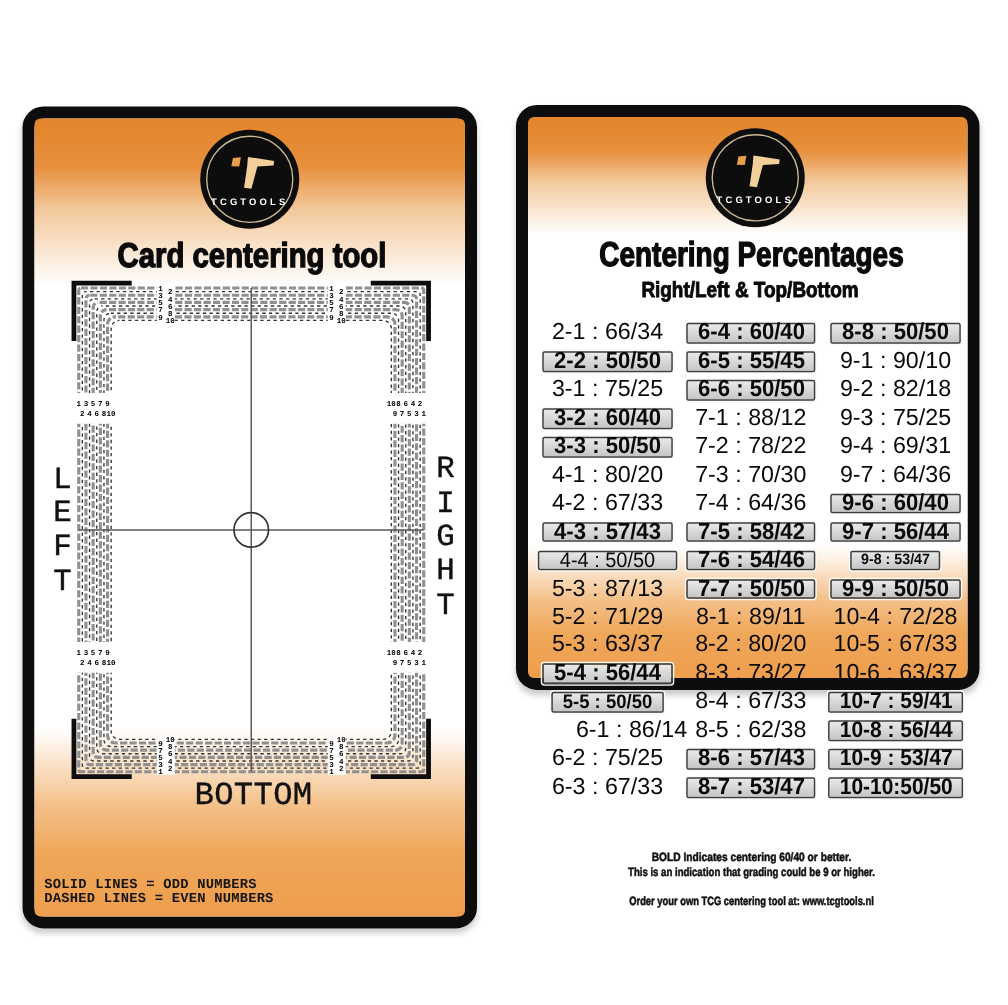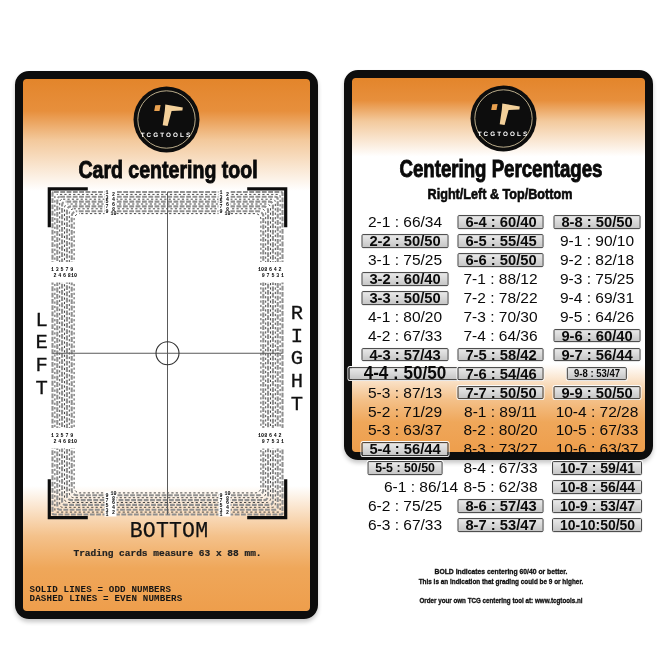--- a/index.html
+++ b/index.html
@@ -139,21 +139,20 @@
       <text x="198" y="418.1" font-family="Liberation Mono,monospace" font-size="5" font-weight="bold" fill="#000000" text-anchor="middle">9</text>
       <text x="204.5" y="415.7" font-family="Liberation Mono,monospace" font-size="5" font-weight="bold" fill="#000000" text-anchor="middle">10</text>
     </svg>
 
   <div class="mono" style="position:absolute;left:6.7px;top:230.9px;width:24px;font-size:20.5px;color:#111;-webkit-text-stroke:0.3px #111;line-height:22.6px;text-align:center;">L<br>E<br>F<br>T</div>
 
   <div class="mono" style="position:absolute;left:262px;top:224.2px;width:24px;font-size:20.5px;color:#111;-webkit-text-stroke:0.3px #111;line-height:22.6px;text-align:center;">R<br>I<br>G<br>H<br>T</div>
 
   <div class="ctr mono" style="left:146px;top:442px;font-size:21.5px;line-height:21.5px;color:#111;-webkit-text-stroke:0.25px #111;letter-spacing:0.2px;transform:translateX(-50%);">BOTTOM</div>
 
-  <div class="ctr mono" style="left:144.5px;top:469px;font-size:9.5px;font-weight:bold;color:#222;-webkit-text-stroke:0.2px #222;transform:translateX(-50%);">Trading cards measure 63 x 88 mm.</div>
 
   <div class="mono" style="position:absolute;left:6.5px;top:505.5px;font-size:9.2px;font-weight:bold;color:#151515;line-height:9.8px;letter-spacing:0.15px;">SOLID LINES = ODD NUMBERS<br>DASHED LINES = EVEN NUMBERS</div>
 </div>
 
 <div class="card" style="left:344px;top:70px;width:309px;height:390px;">
   <div class="grad"></div>
 
   <div style="position:absolute;left:117.5px;top:6.5px;width:67px;height:67px;">
     <svg width="67" height="67" viewBox="0 0 67 67">
       <circle cx="33.5" cy="33.5" r="33" fill="#0d0d0d"></circle>
@@ -193,21 +192,21 @@
       <div style="position:absolute;left:53px;top:257.7px;transform:translate(-50%,-50%);
           font-size:15.5px;color:#0a0a0a;white-space:nowrap;">4-2 : 67/33</div>
       <div style="position:absolute;left:53px;top:276.65px;transform:translate(-50%,-50%);
           background:linear-gradient(180deg,#e9e9e9,#c6c6c6);border:1.7px solid #3d3d3d;
           box-shadow:0 0 0 1px #fafafa;border-radius:1.5px;padding:0 5px;height:11.8px;line-height:11.4px;
           font-size:15.5px;font-weight:bold;color:#0a0a0a;white-space:nowrap;">
           <span style="display:inline-block;transform:scaleX(0.95);transform-origin:center;">4-3 : 57/43</span></div>
       <div style="position:absolute;left:53px;top:295.6px;transform:translate(-50%,-50%);
           background:linear-gradient(180deg,#e9e9e9,#c6c6c6);border:1.7px solid #3d3d3d;
           box-shadow:0 0 0 1px #fafafa;border-radius:1.5px;padding:0 12px;height:11.8px;line-height:11.4px;
-          font-size:18px;font-weight:bold;color:#0a0a0a;white-space:nowrap;">
+          font-size:14px;font-weight:normal;color:#0a0a0a;white-space:nowrap;">
           <span style="display:inline-block;transform:scaleX(0.95);transform-origin:center;">4-4 : 50/50</span></div>
       <div style="position:absolute;left:53px;top:314.54999999999995px;transform:translate(-50%,-50%);
           font-size:15.5px;color:#0a0a0a;white-space:nowrap;">5-3 : 87/13</div>
       <div style="position:absolute;left:53px;top:333.5px;transform:translate(-50%,-50%);
           font-size:15.5px;color:#0a0a0a;white-space:nowrap;">5-2 : 71/29</div>
       <div style="position:absolute;left:53px;top:352.45px;transform:translate(-50%,-50%);
           font-size:15.5px;color:#0a0a0a;white-space:nowrap;">5-3 : 63/37</div>
       <div style="position:absolute;left:53px;top:371.4px;transform:translate(-50%,-50%);
           background:linear-gradient(180deg,#e9e9e9,#c6c6c6);border:1.7px solid #3d3d3d;
           box-shadow:0 0 0 1px #fafafa;border-radius:1.5px;padding:0 5px;height:11.8px;line-height:11.4px;
@@ -289,21 +288,21 @@
           <span style="display:inline-block;transform:scaleX(0.95);transform-origin:center;">8-8 : 50/50</span></div>
       <div style="position:absolute;left:245px;top:162.95px;transform:translate(-50%,-50%);
           font-size:15.5px;color:#0a0a0a;white-space:nowrap;">9-1 : 90/10</div>
       <div style="position:absolute;left:245px;top:181.9px;transform:translate(-50%,-50%);
           font-size:15.5px;color:#0a0a0a;white-space:nowrap;">9-2 : 82/18</div>
       <div style="position:absolute;left:245px;top:200.85px;transform:translate(-50%,-50%);
           font-size:15.5px;color:#0a0a0a;white-space:nowrap;">9-3 : 75/25</div>
       <div style="position:absolute;left:245px;top:219.8px;transform:translate(-50%,-50%);
           font-size:15.5px;color:#0a0a0a;white-space:nowrap;">9-4 : 69/31</div>
       <div style="position:absolute;left:245px;top:238.75px;transform:translate(-50%,-50%);
-          font-size:15.5px;color:#0a0a0a;white-space:nowrap;">9-5 : 64/26</div>
+          font-size:15.5px;color:#0a0a0a;white-space:nowrap;">9-7 : 64/36</div>
       <div style="position:absolute;left:245px;top:257.7px;transform:translate(-50%,-50%);
           background:linear-gradient(180deg,#e9e9e9,#c6c6c6);border:1.7px solid #3d3d3d;
           box-shadow:0 0 0 1px #fafafa;border-radius:1.5px;padding:0 5px;height:11.8px;line-height:11.4px;
           font-size:15.5px;font-weight:bold;color:#0a0a0a;white-space:nowrap;">
           <span style="display:inline-block;transform:scaleX(0.95);transform-origin:center;">9-6 : 60/40</span></div>
       <div style="position:absolute;left:245px;top:276.65px;transform:translate(-50%,-50%);
           background:linear-gradient(180deg,#e9e9e9,#c6c6c6);border:1.7px solid #3d3d3d;
           box-shadow:0 0 0 1px #fafafa;border-radius:1.5px;padding:0 5px;height:11.8px;line-height:11.4px;
           font-size:15.5px;font-weight:bold;color:#0a0a0a;white-space:nowrap;">
           <span style="display:inline-block;transform:scaleX(0.95);transform-origin:center;">9-7 : 56/44</span></div>

